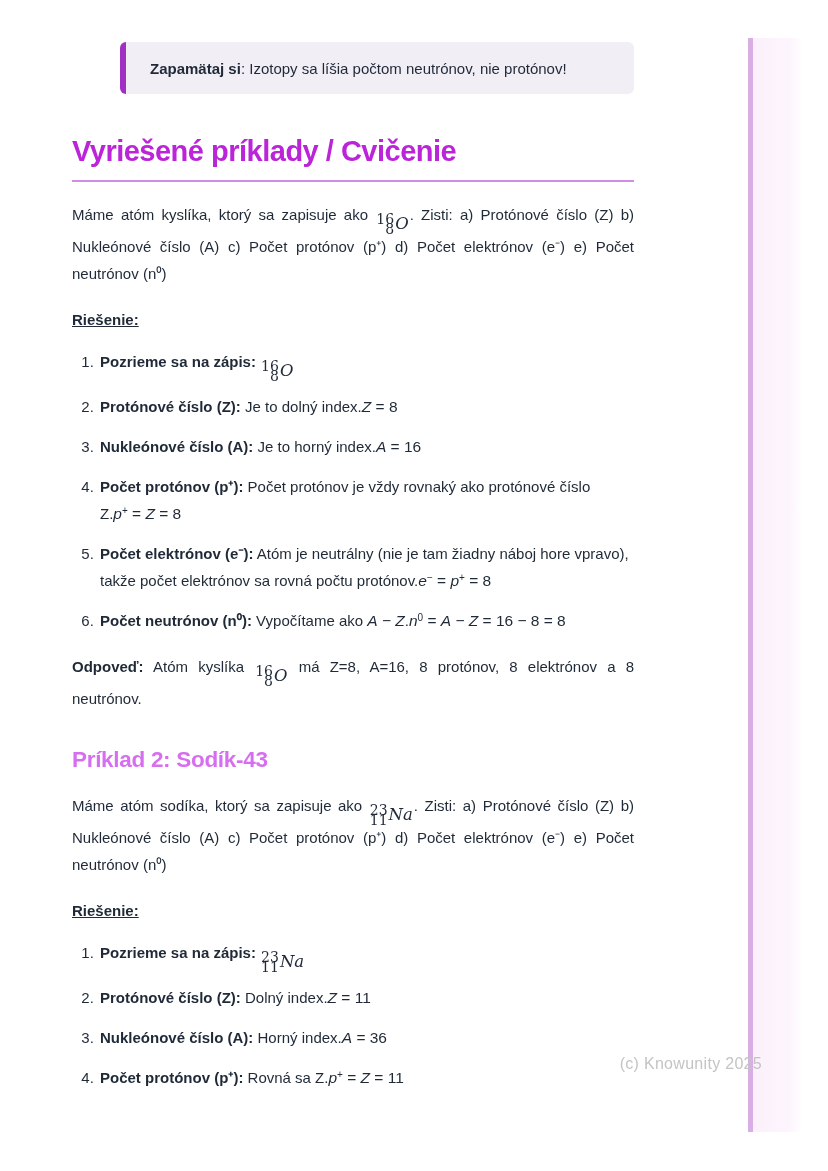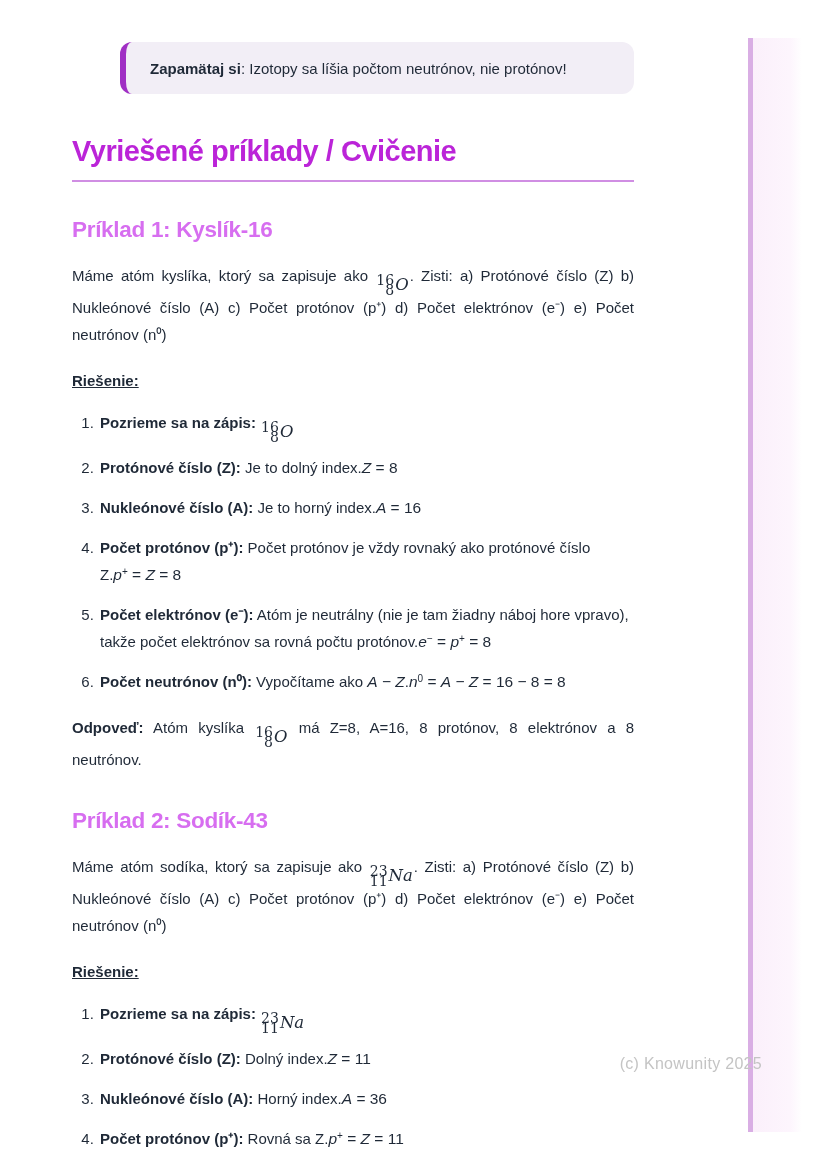--- a/index.html
+++ b/index.html
@@ -26,21 +26,21 @@
     position: absolute;
     top: 0; left: 72px;
     width: 562px;
     z-index: 2;
   }
 
   .callout {
     margin: 42px 0 0 48px;
     background: var(--callout-bg, #f2eef6);
     border-left: 6px solid var(--callout-border, #a02fc4);
-    border-radius: 12px;
+    border-radius: 6px;
     padding: 16px 24px 15px 24px;
     font-size: 15px;
     line-height: 21px;
   }
 
   h1.section-title {
     margin-top: 41px;
     font-size: 29px;
     line-height: 32px;
     letter-spacing: -0.5px;
@@ -133,21 +133,20 @@
 <div class="side-bar"></div>
 
 <div class="content">
 
   <div class="callout"><strong>Zapamätaj si</strong>: Izotopy sa líšia počtom neutrónov, nie protónov!</div>
 
   <h1 class="section-title">Vyriešené príklady / Cvičenie</h1>
   <hr class="rule">
 
 
-  <h2 class="example-title">Príklad 1: Kyslík-16</h2>
 
   <p class="body">Máme atóm kyslíka, ktorý sa zapisuje ako <span class="nuclide">
         <span class="scripts">
           <span class="nsup">16</span>
           <span class="nsub">8</span>
         </span>
         <span class="nsym">O</span>
       </span>. Zisti: a) Protónové číslo (Z) b) Nukleónové číslo (A) c) Počet protónov (p⁺) d) Počet elektrónov (e⁻) e) Počet neutrónov (n⁰)</p>
 
   <p class="solution-label">Riešenie:</p>

